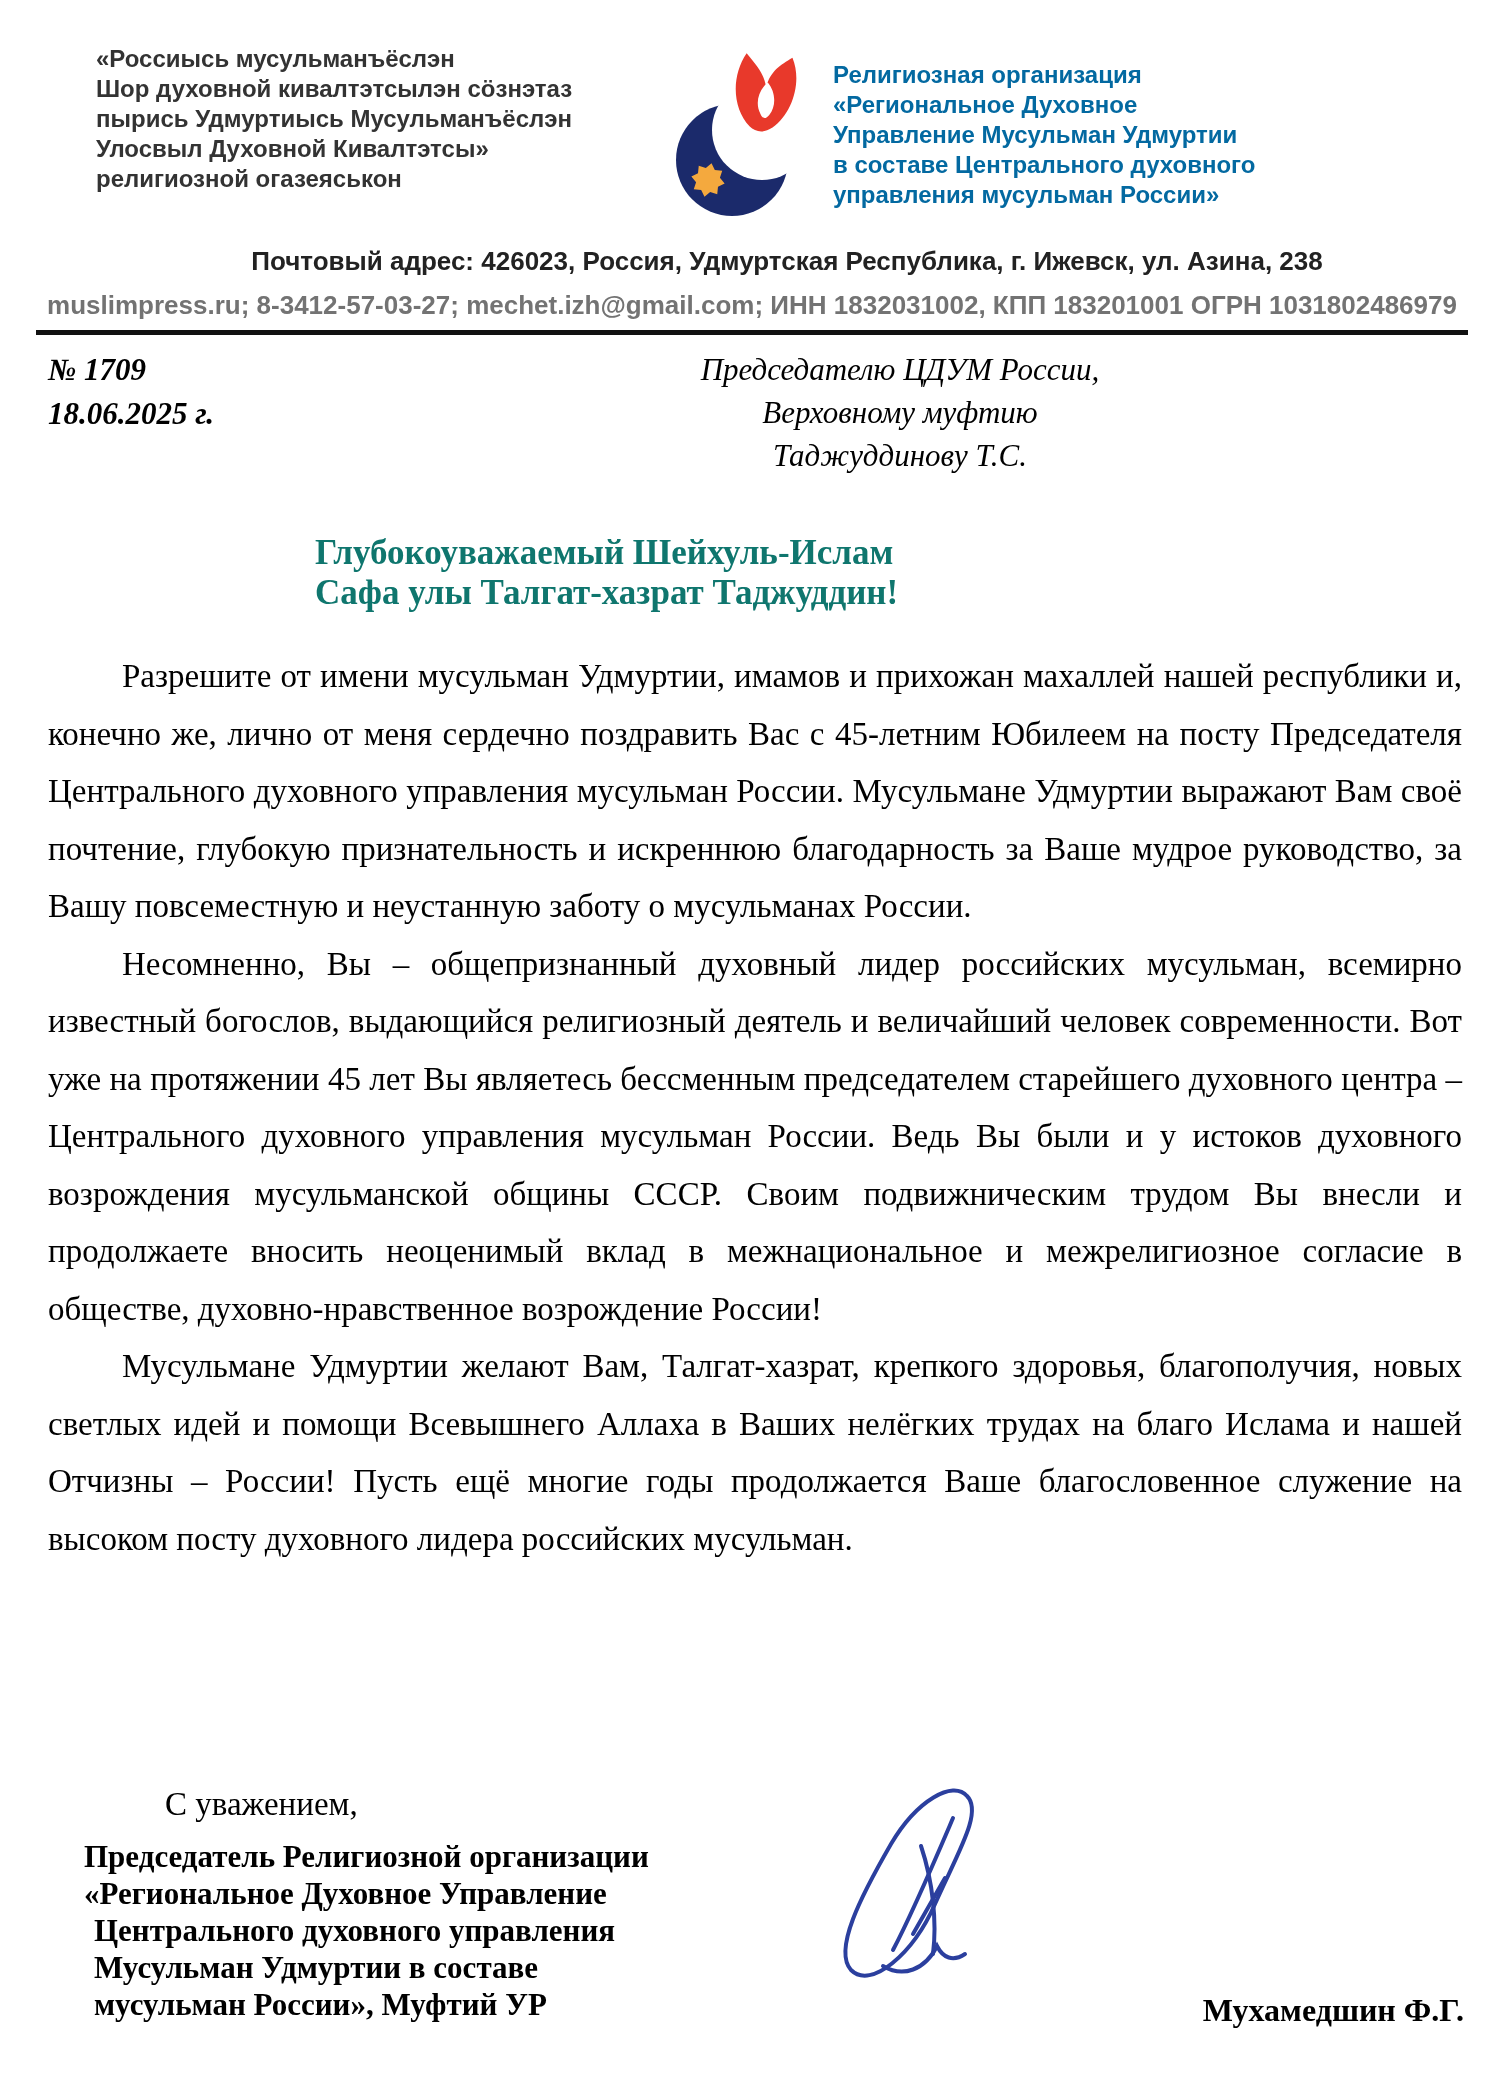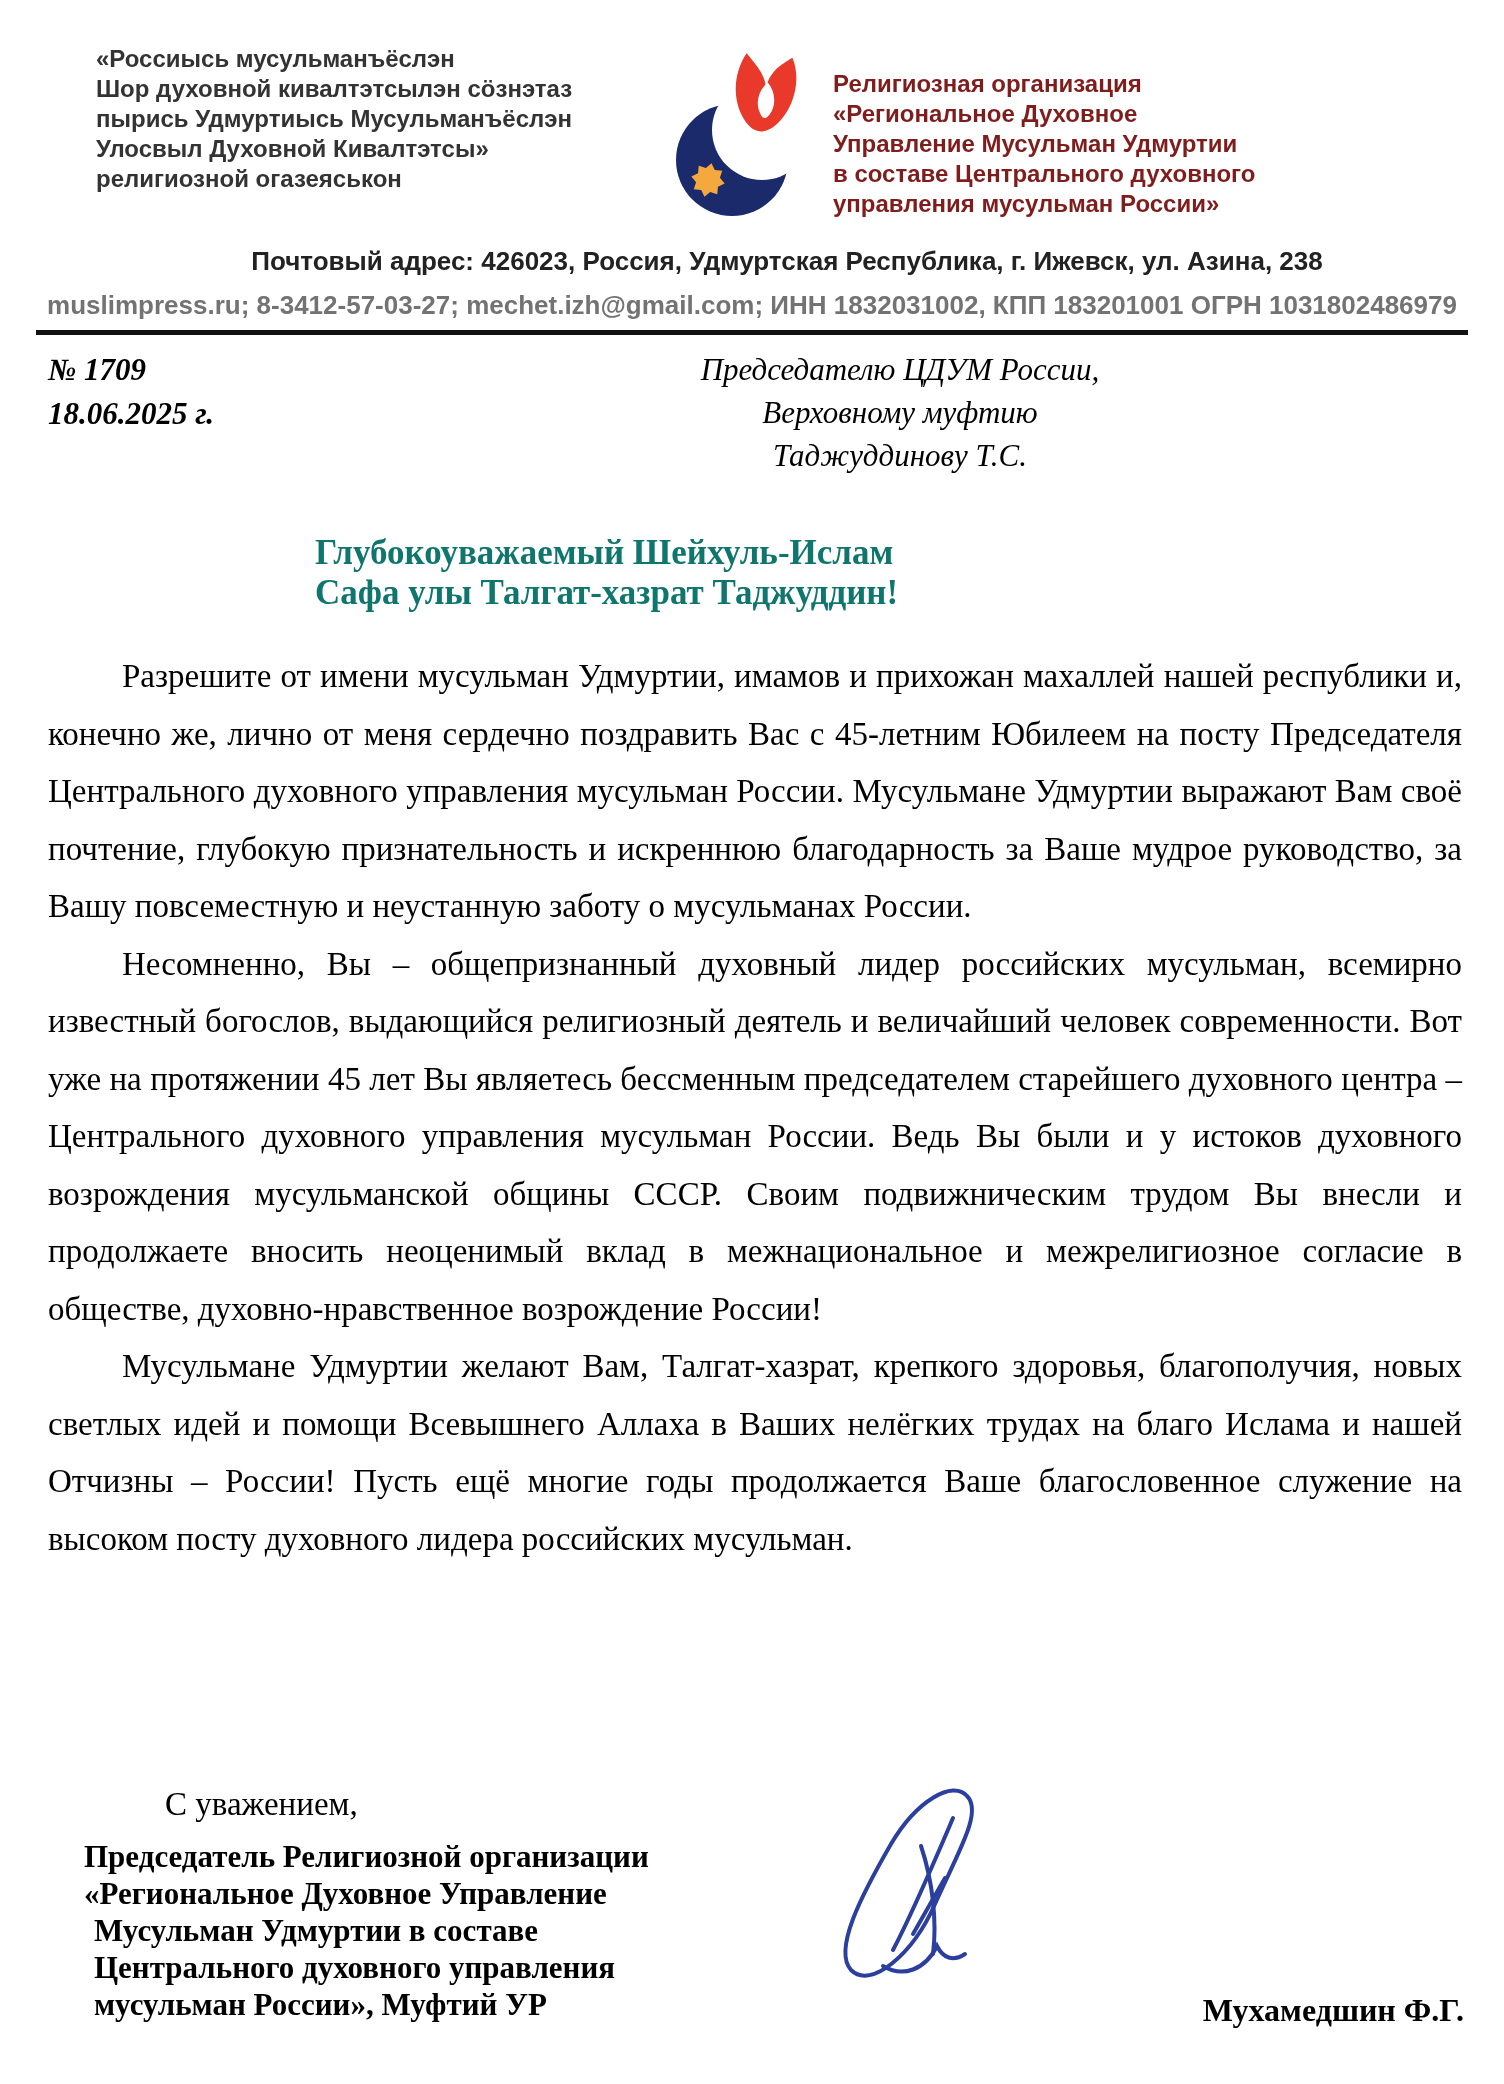--- a/index.html
+++ b/index.html
@@ -13,24 +13,24 @@
     color:#000;
   }
   
   .org-left{
     position:absolute; left:96px; top:44px; width:496px;
     text-align:left;
     font-family:"Liberation Sans", sans-serif;
     font-weight:700; font-size:24px; line-height:30px; color:#333;
   }
   .org-right{
-    position:absolute; left:833px; top:69px; width:480px;
+    position:absolute; left:833px; top:60px; width:480px;
     text-align:left;
     font-family:"Liberation Sans", sans-serif;
-    font-weight:700; font-size:24px; line-height:30px; color:#7f1d1d;
+    font-weight:700; font-size:24px; line-height:30px; color:#0369a1;
   }
   .logo{ position:absolute; left:660px; top:44px; width:160px; height:180px; }
   .addr-line1{
     position:absolute; left:0; top:246px; width:1504px; text-align:center;
     font-family:"Liberation Sans", sans-serif;
     font-weight:700; font-size:26px; color:#222;padding-left:35px;
   }
   .addr-line2{
     position:absolute; left:0; top:290px; width:1504px; text-align:center;
     font-family:"Liberation Sans", sans-serif;
@@ -144,22 +144,22 @@
     <p>Разрешите от имени мусульман Удмуртии, имамов и прихожан махаллей нашей республики и, конечно же, лично от меня сердечно поздравить Вас с 45-летним Юбилеем на посту Председателя Центрального духовного управления мусульман России. Мусульмане Удмуртии выражают Вам своё почтение, глубокую признательность и искреннюю благодарность за Ваше мудрое руководство, за Вашу повсеместную и неустанную заботу о мусульманах России.</p>
     <p>Несомненно, Вы – общепризнанный духовный лидер российских мусульман, всемирно известный богослов, выдающийся религиозный деятель и величайший человек современности. Вот уже на протяжении 45 лет Вы являетесь бессменным председателем старейшего духовного центра – Центрального духовного управления мусульман России. Ведь Вы были и у истоков духовного возрождения мусульманской общины СССР. Своим подвижническим трудом Вы внесли и продолжаете вносить неоценимый вклад в межнациональное и межрелигиозное согласие в обществе, духовно-нравственное возрождение России!</p>
     <p>Мусульмане Удмуртии желают Вам, Талгат-хазрат, крепкого здоровья, благополучия, новых светлых идей и помощи Всевышнего Аллаха в Ваших нелёгких трудах на благо Ислама и нашей Отчизны – России! Пусть ещё многие годы продолжается Ваше благословенное служение на высоком посту духовного лидера российских мусульман.</p>
   </div>
 
   <div class="regards">С уважением,</div>
 
   <div class="signer-title">
     <div>Председатель Религиозной организации</div>
     <div>«Региональное Духовное Управление</div>
+    <div class="indented">Центрального духовного управления</div>
     <div class="indented">Мусульман  Удмуртии  в  составе</div>
-    <div class="indented">Центрального духовного управления</div>
     <div class="indented">мусульман России», Муфтий УР</div>
   </div>
 
   <div class="signature-svg">
     <svg width="260" height="215" viewBox="0 0 260 215" xmlns="http://www.w3.org/2000/svg">
       <g fill="none" stroke="#2b3f9e" stroke-width="4" stroke-linecap="round">
         <path d="M172,14 C158,-2 122,18 96,62 C66,114 38,168 56,188 C76,208 118,172 140,122 C163,70 188,30 172,14 Z"></path>
         <path d="M158,36 C140,78 118,130 98,168"></path>
         <path d="M126,64 C138,100 142,140 138,172"></path>
         <path d="M88,184 C108,196 130,188 142,164 C148,176 158,180 170,172"></path>

